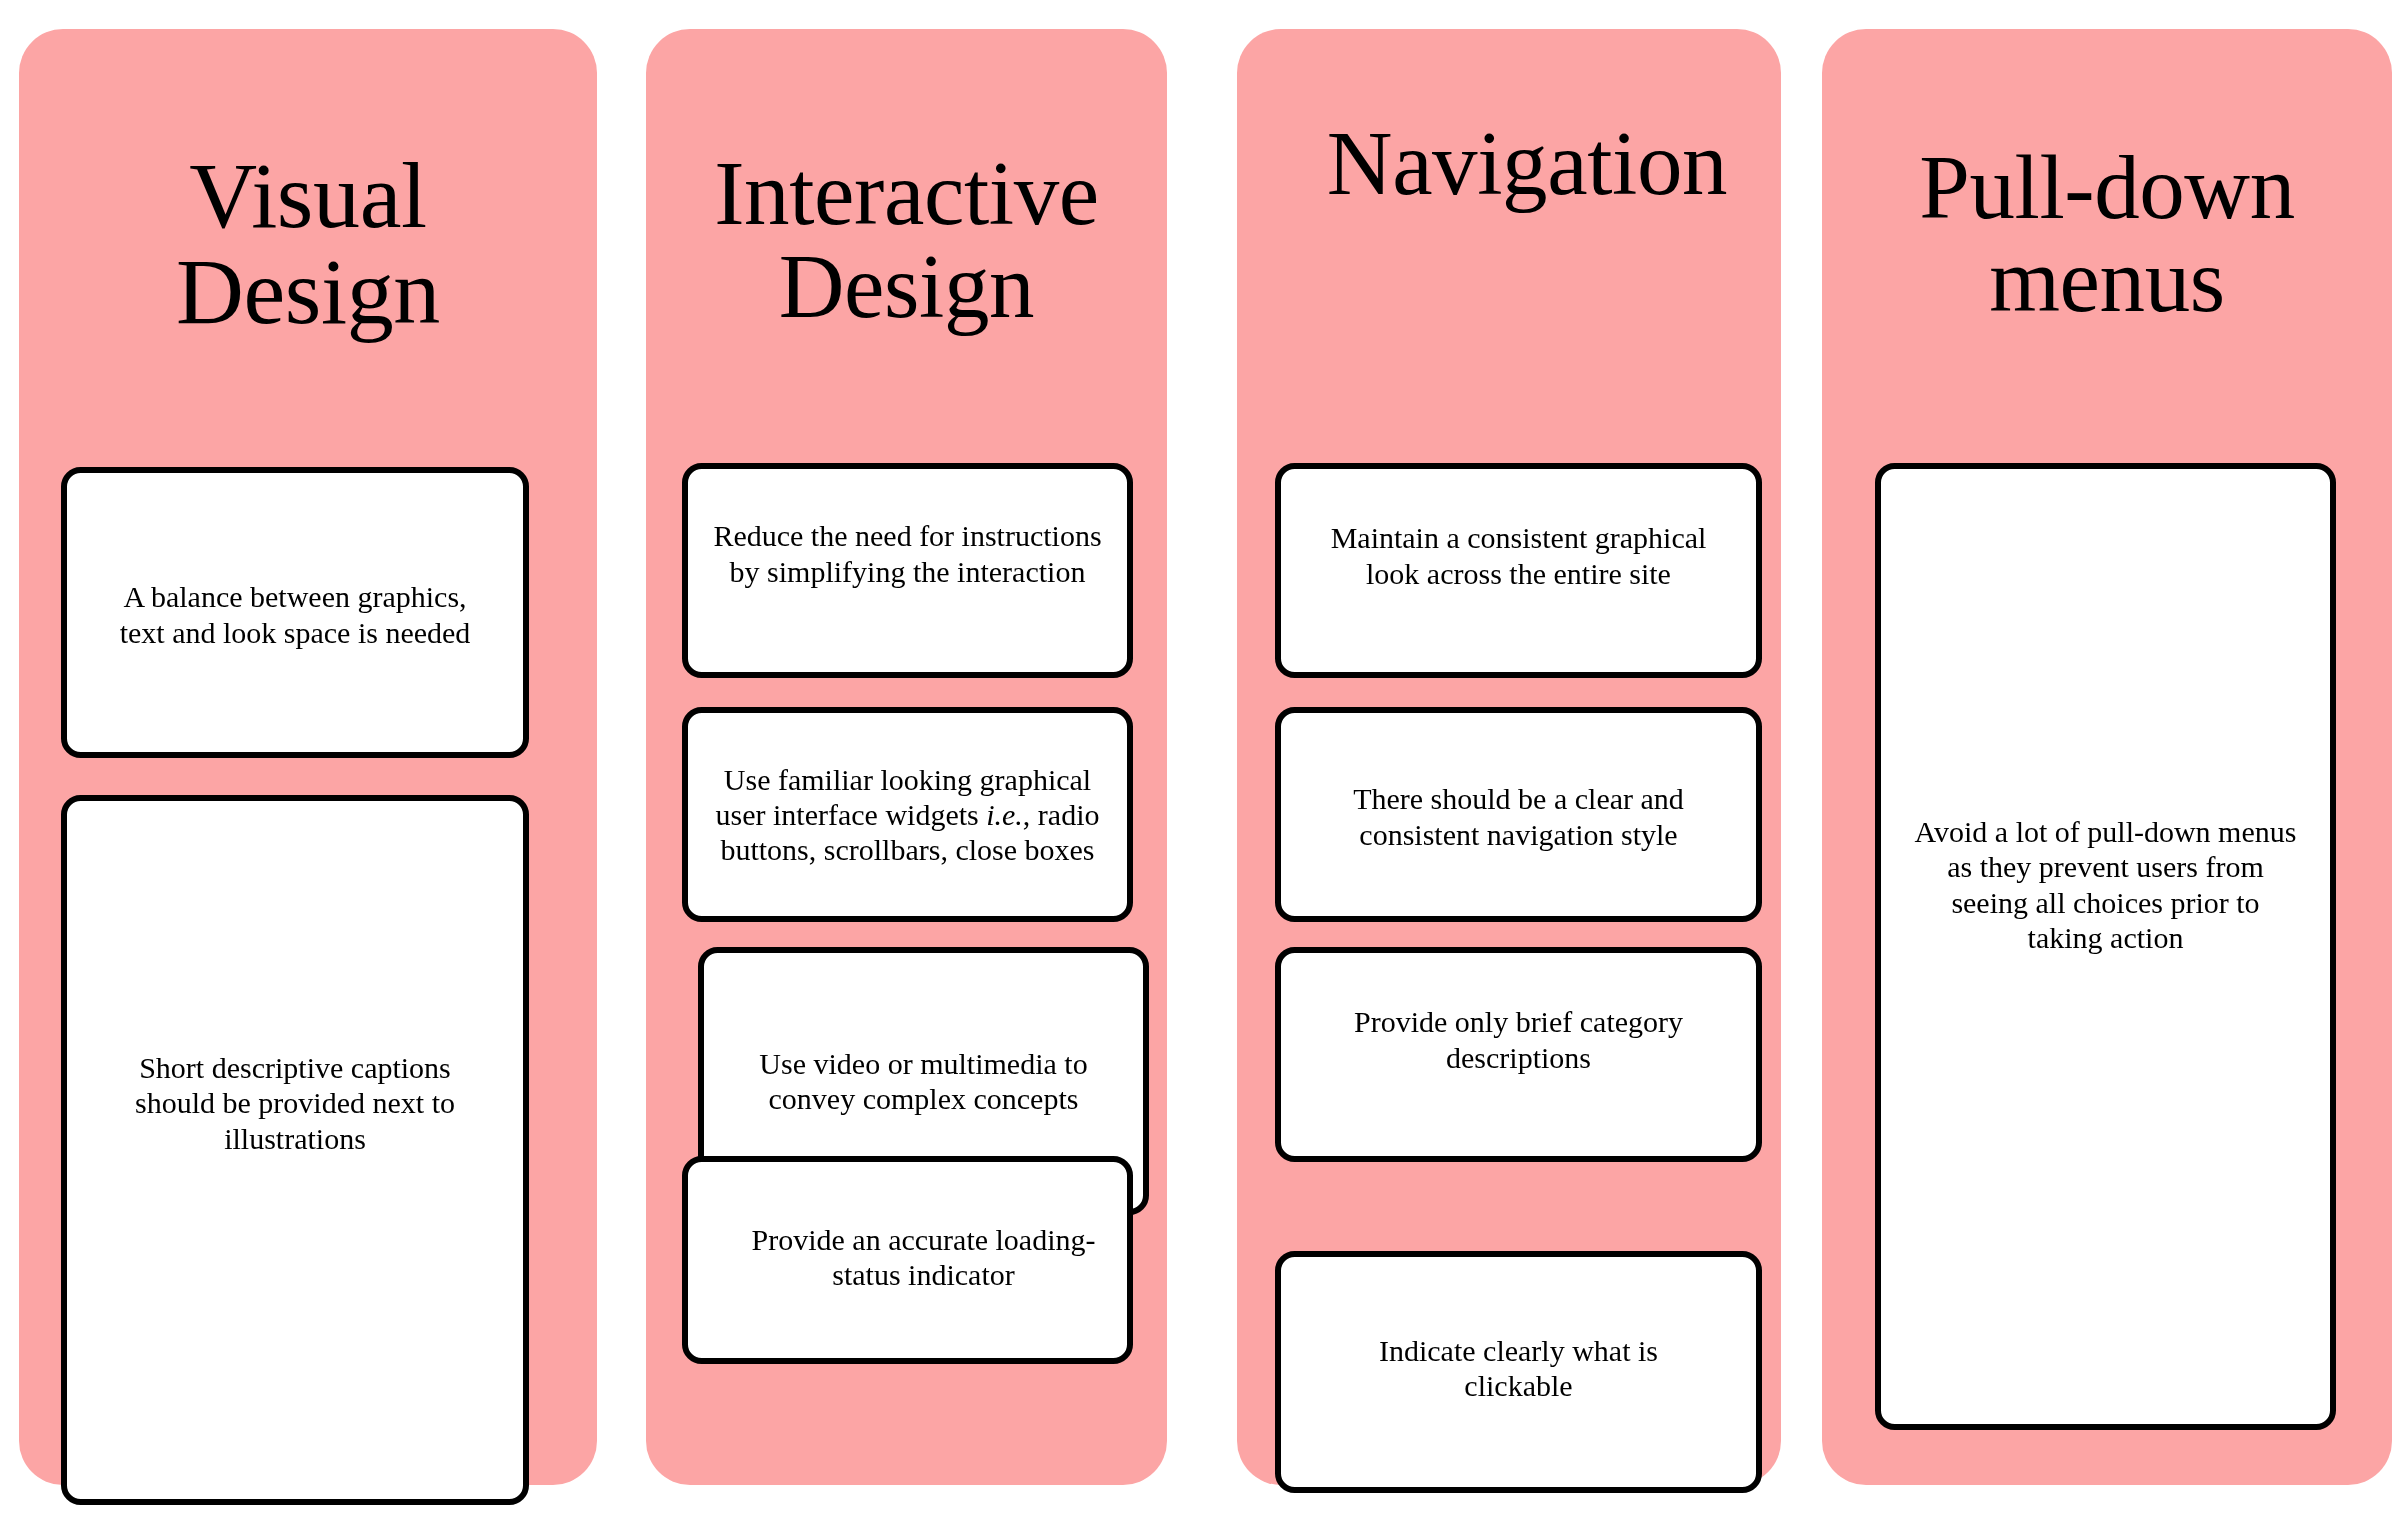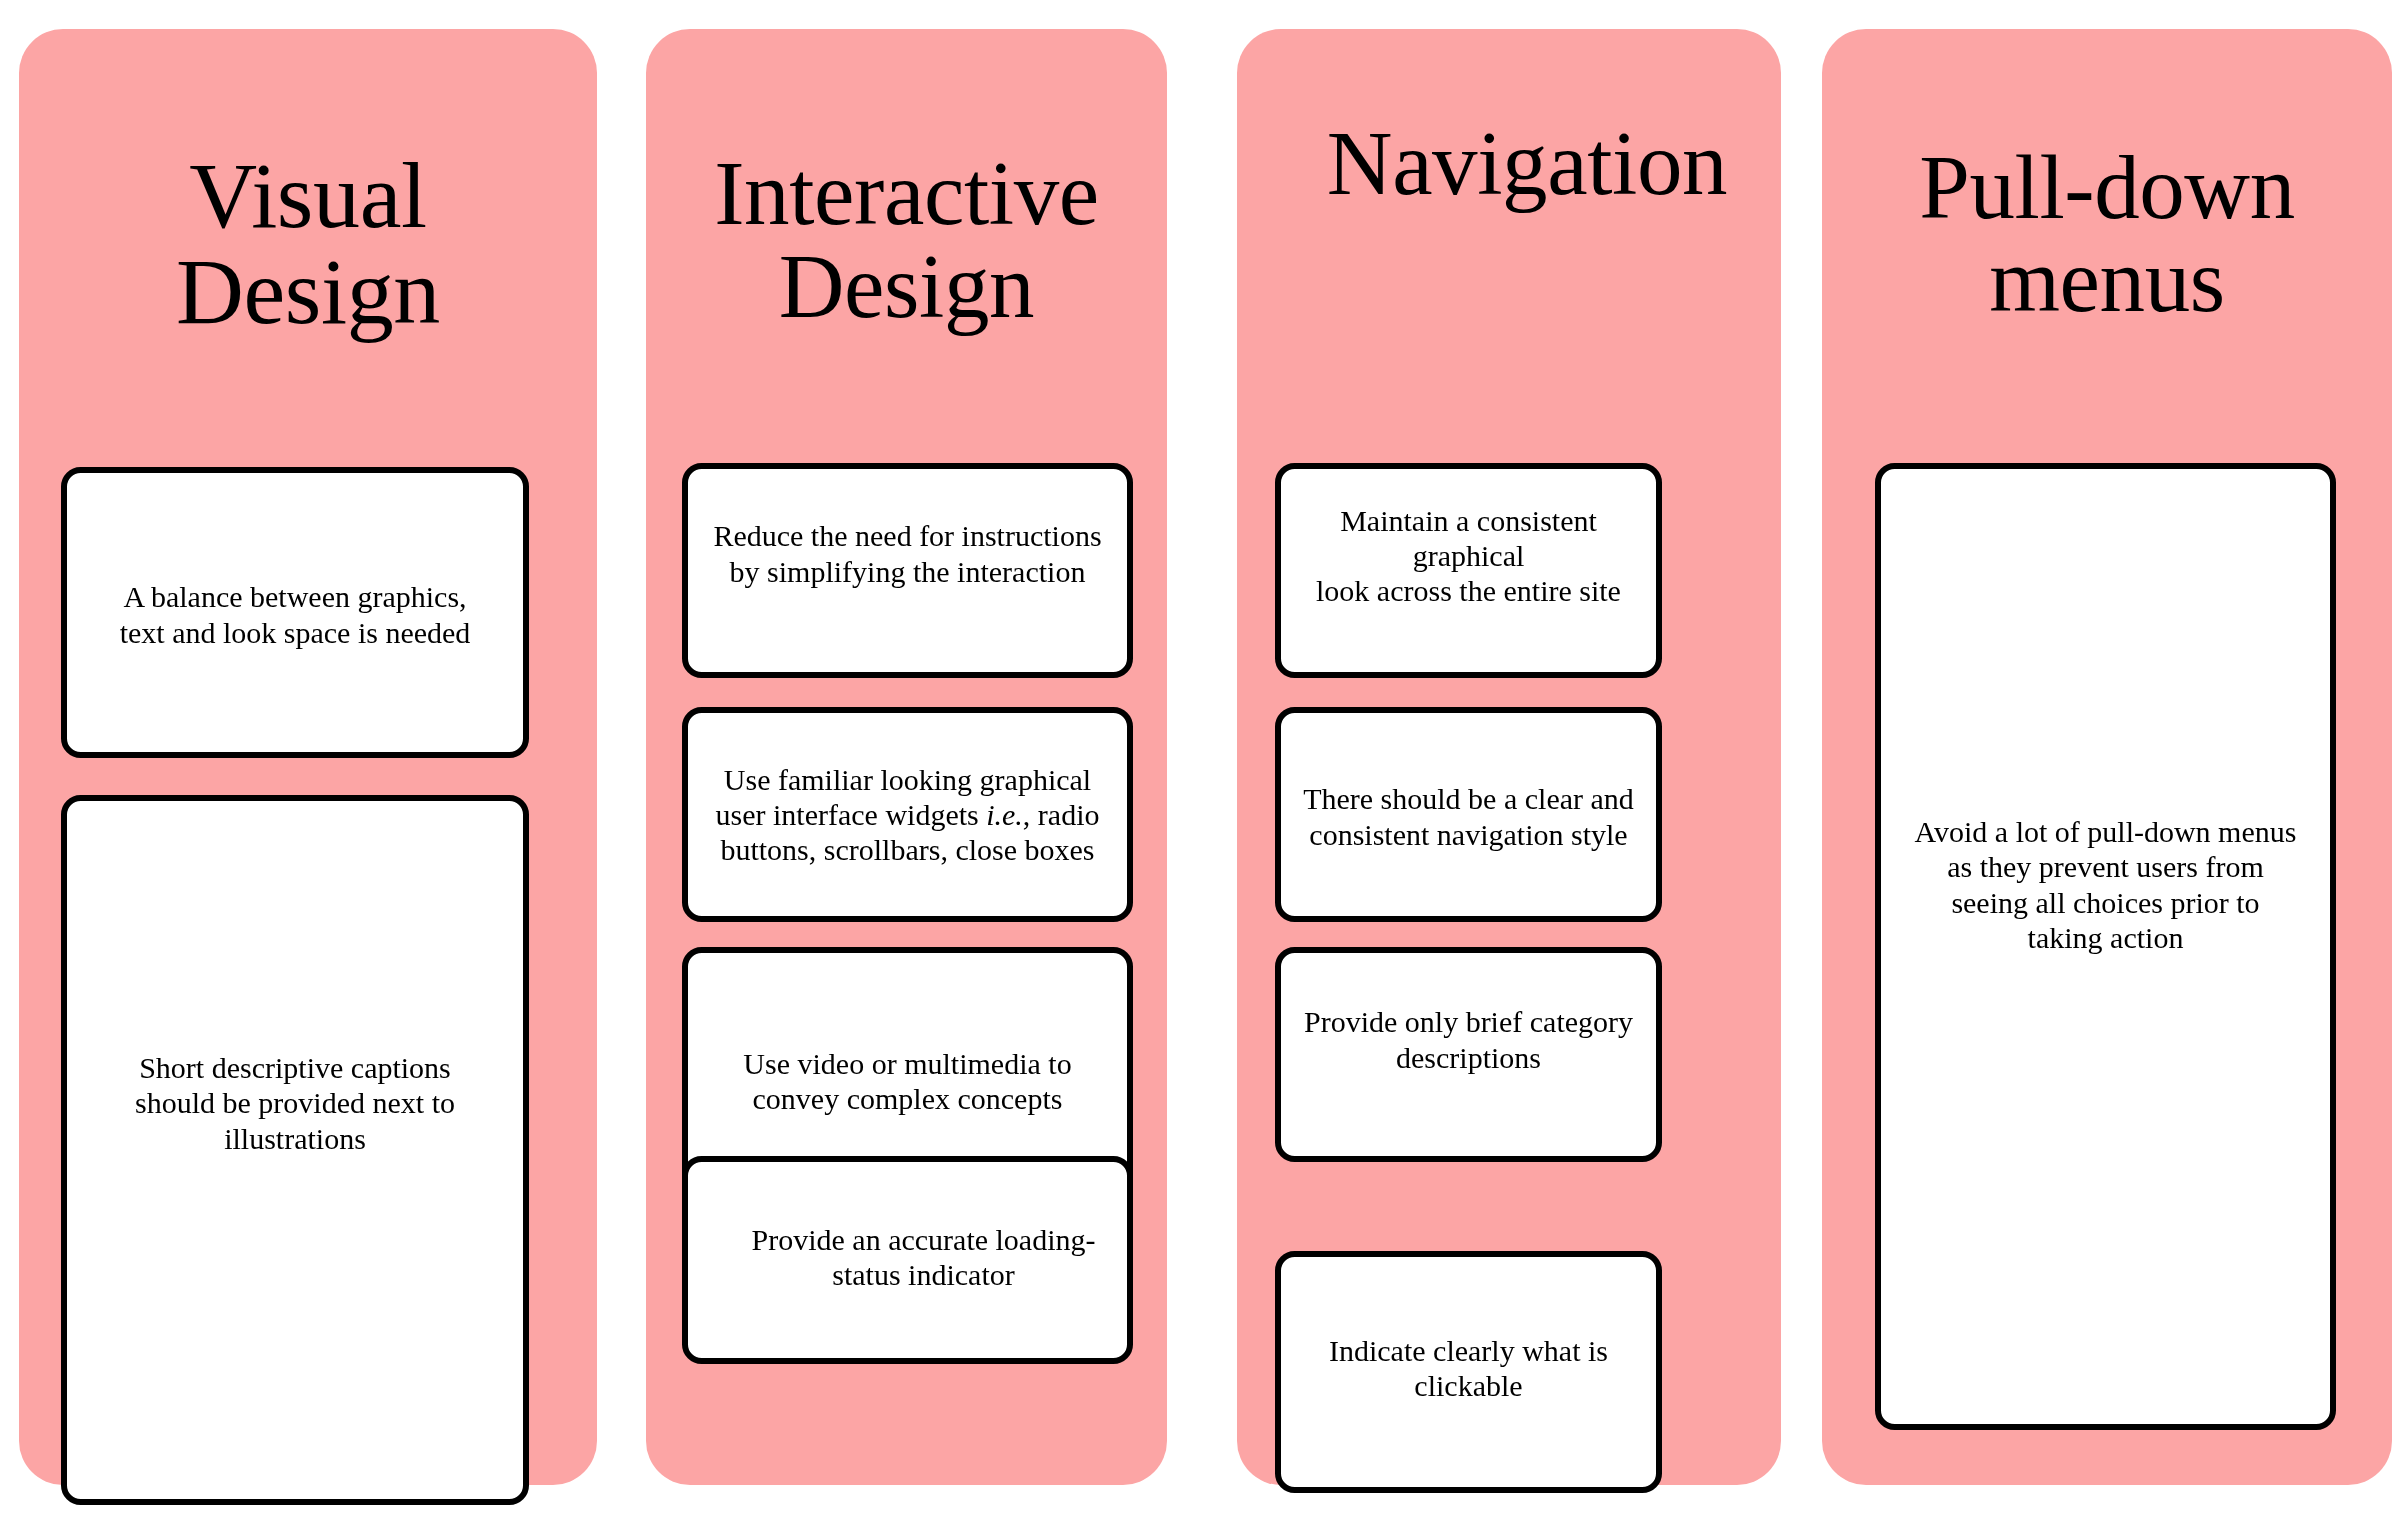--- a/index.html
+++ b/index.html
@@ -76,30 +76,30 @@
   #c0-1 { top: 766px; height: 710px; }
   .col0 .card-text { font-size: 30px; }
   
   #c0-0 .card-text { transform: translateY(1.5px); }
   #c0-1 .card-text { transform: translateY(-47px); }
 
   
   .col1 .card { left: 36px; width: 451px; }
   #c1-0 { top: 434px;  height: 215px; }
   #c1-1 { top: 678px;  height: 215px; }
-  #c1-2 { top: 918px; height: 268px; }
+  #c1-2 { top: 918px; height: 268px; margin-left: 16px; }
   #c1-3 { top: 1127px; height: 208px; padding-left: 32px; }
   .col1 .card-text { font-size: 30px; }
   #c1-0 .card-text { transform: translateY(-16.6px); }
   #c1-1 .card-text { transform: translateY(0px); }
   #c1-2 .card-text { transform: translateY(0px); }
   #c1-3 .card-text { transform: translateY(-3px); }
 
   
-  .col2 .card { left: 38px; width: 387px; }
+  .col2 .card { left: 38px; width: 487px; }
   #c2-0 { top: 434px;  height: 215px; }
   #c2-1 { top: 678px;  height: 215px; }
   #c2-2 { top: 918px; height: 215px; }
   #c2-3 { top: 1222px; height: 242px; }
   .col2 .card-text { font-size: 30px; }
   #c2-0 .card-text { transform: translateY(-15px); }
   #c2-1 .card-text { transform: translateY(1.5px); }
   #c2-2 .card-text { transform: translateY(-15px); }
   #c2-3 .card-text { transform: translateY(-4.5px); }
 

